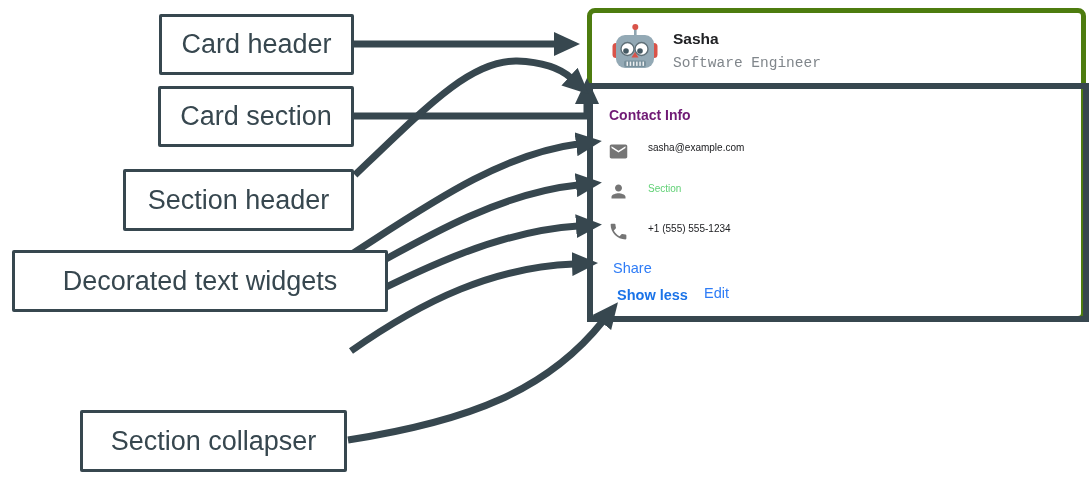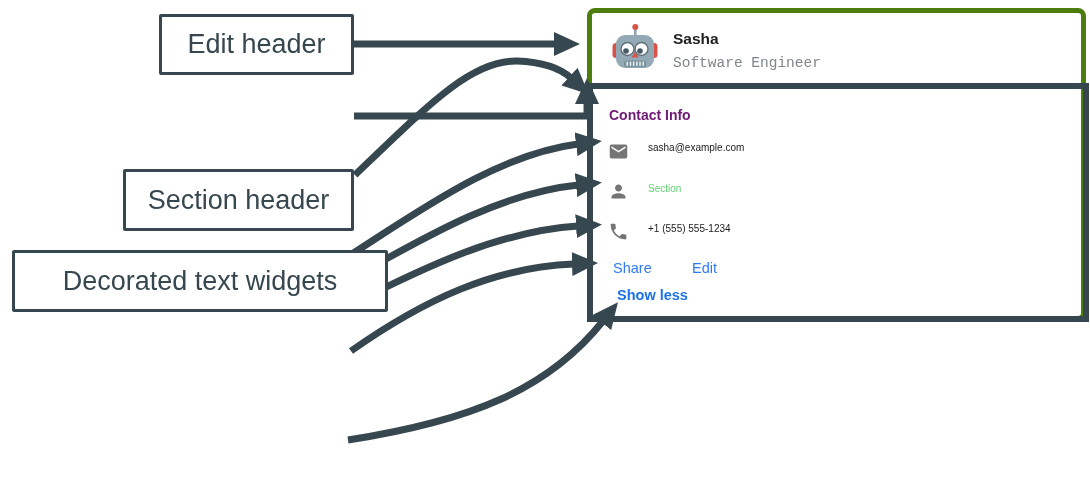--- a/index.html
+++ b/index.html
@@ -69,21 +69,21 @@
   .text-email  { top: 129px; }
   .text-online { top: 170px; }
   .text-phone  { top: 210px; }
   .text-btn {
     position: absolute; top: 247px;
     font-size: 14.5px; font-weight: 500; color: #2e7cf6;
     background: none; border: none; cursor: pointer;
     font-family: "Liberation Sans", sans-serif;
   }
   .btn-share { left: 21px; }
-  .btn-edit  { left: 100px; }
+  .btn-edit  { left: 112px; margin-top: 25px; }
   .collapser {
     position: absolute; left: 25px; top: 274px;
     font-size: 14.5px; font-weight: 700; color: #1a73e8;
     background: none; border: none; cursor: pointer;
     font-family: "Liberation Sans", sans-serif;
   }
 </style>
 </head>
 <body>
 
@@ -150,17 +150,19 @@
     <path class="arrow" d="M 354 44 L 556 44" marker-end="url(#ah)"></path>
     <path class="arrow" d="M 354 116 L 587 116 L 587 102" marker-end="url(#ah)"></path>
     <path class="arrow" d="M 355 175 C 430 103 472 60 517 61 C 543 62 560 68 571 78" marker-end="url(#ah)"></path>
     <path class="arrow" d="M 352 254 C 425 207 500 154 578 144" marker-end="url(#ah)"></path>
     <path class="arrow" d="M 352 278 C 425 237 500 193 578 185" marker-end="url(#ah)"></path>
     <path class="arrow" d="M 352 304 C 425 267 500 231 578 226" marker-end="url(#ah)"></path>
     <path class="arrow" d="M 351 351 C 425 299 495 267 574 264" marker-end="url(#ah)"></path>
     <path class="arrow" d="M 348 440 C 470 421 548 390 603 321" marker-end="url(#ah)"></path>
   </svg>
 
-  <div class="label-box" style="left:159px; top:14px;  width:195px; height:61px;">Edit header</div>
+  <div class="label-box" style="left:159px; top:14px;  width:195px; height:61px;">Card header</div>
+  <div class="label-box" style="left:158px; top:86px;  width:196px; height:61px;">Card section</div>
   <div class="label-box" style="left:123px; top:169px; width:231px; height:62px;">Section header</div>
   <div class="label-box" style="left:12px;  top:250px; width:376px; height:62px;">Decorated text widgets</div>
+  <div class="label-box" style="left:80px;  top:410px; width:267px; height:62px;">Section collapser</div>
 
 </div>
 
 </body></html>

